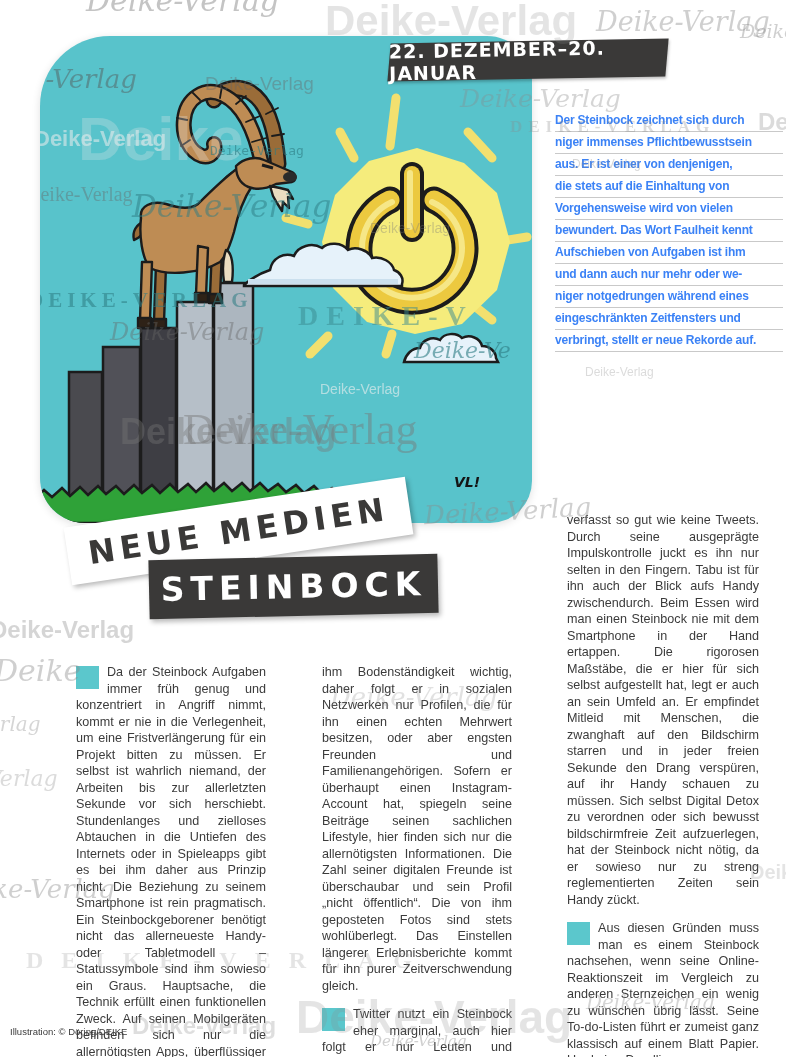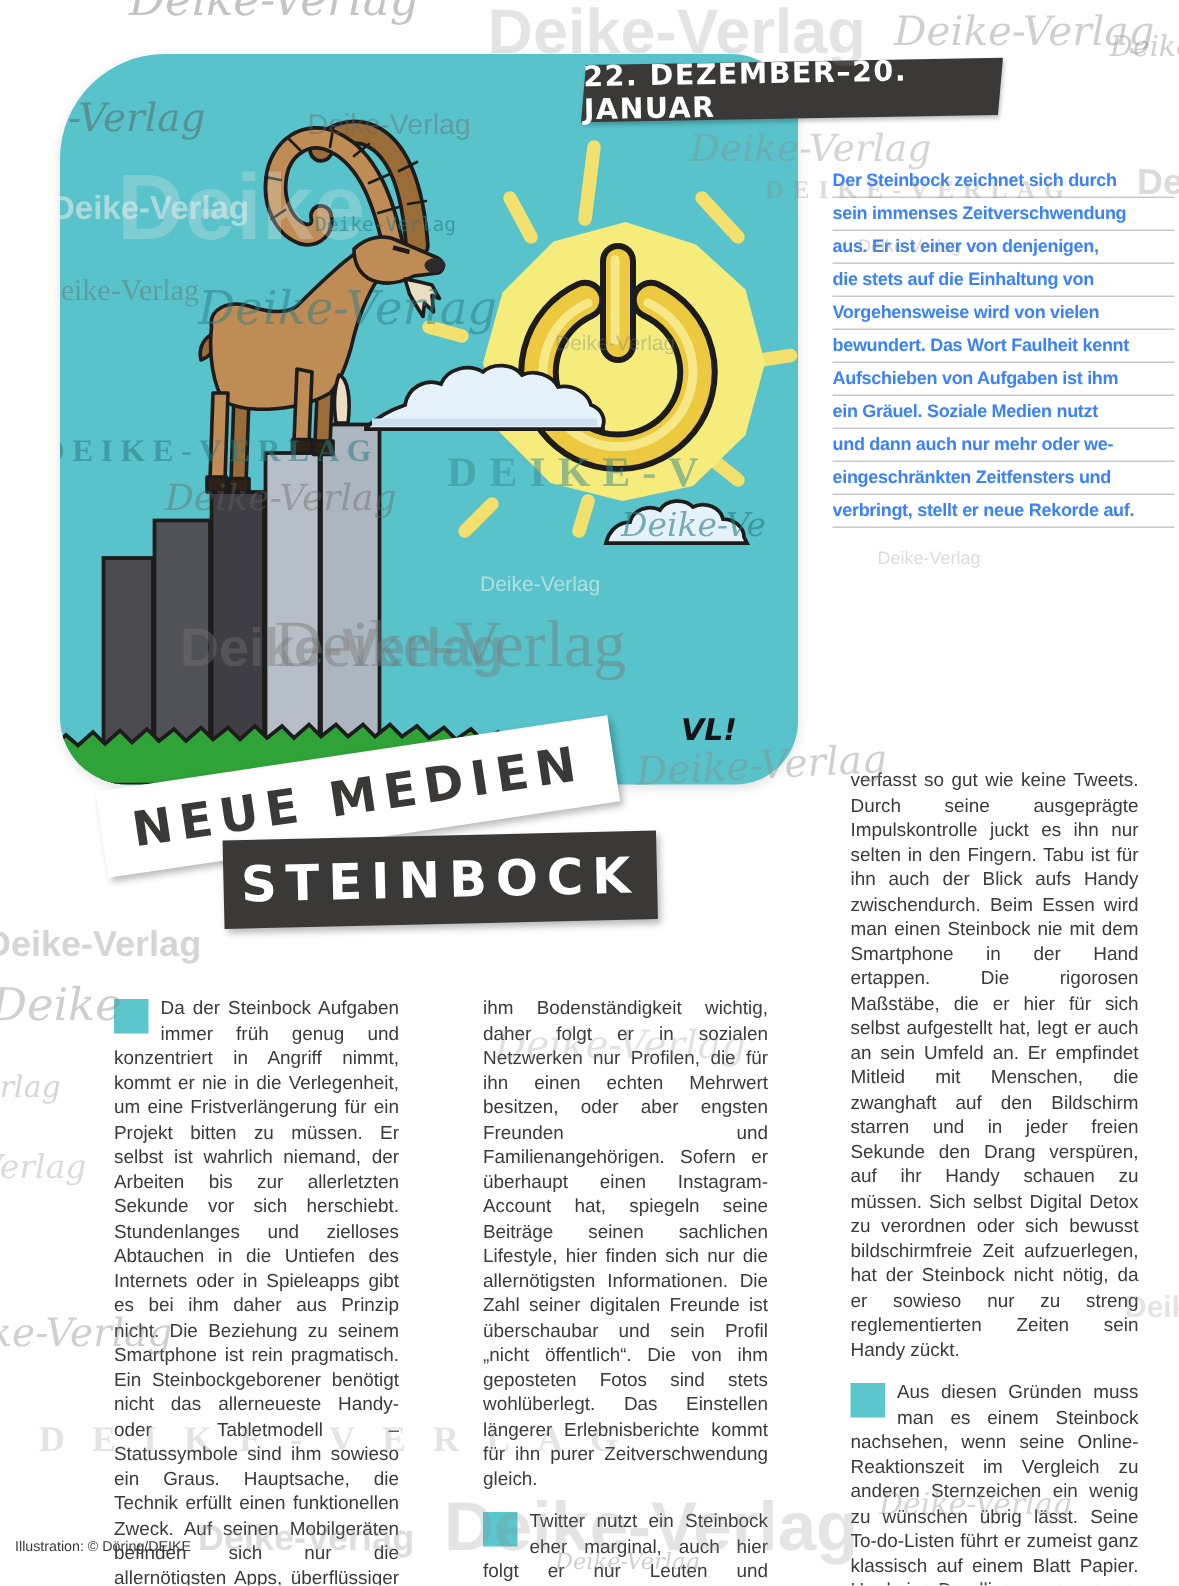--- a/index.html
+++ b/index.html
@@ -14,21 +14,21 @@
   .wm-mono{font-family:"DejaVu Sans Mono",monospace}
   .wm-caps{font-family:"Liberation Serif",serif;font-weight:bold;letter-spacing:6px}
   .wm-capswide{font-family:"Liberation Serif",serif;font-weight:bold;letter-spacing:18px}
   
   .illustration{position:absolute;left:40px;top:36px;width:492px;height:487px;
     background:var(--teal,#58C3CB);border-radius:70px 45px 42px 45px;overflow:hidden;z-index:5;
     box-shadow:0 2px 8px rgba(0,0,0,.12)}
   .illustration svg{position:absolute;left:0;top:0;z-index:2}
   .illustration .wm{z-index:6}
   .signature{position:absolute;left:414px;top:438px;z-index:7;font-weight:bold;font-style:italic;
-    font-size:20px;color:#141414;font-family:"DejaVu Sans",sans-serif}
+    font-size:14px;color:#141414;font-family:"DejaVu Sans",sans-serif}
   
   .date-banner{position:absolute;left:389px;top:41px;width:278px;height:38px;background:var(--banner,#3A3938);
     z-index:15;display:flex;align-items:center;justify-content:center;transform:rotate(-1deg) skewX(-6deg);
     box-shadow:1px 2px 3px rgba(0,0,0,.25)}
   .date-banner span{color:#fff;font-weight:800;font-size:19px;letter-spacing:1px;transform:skewX(6deg);
     font-family:"DejaVu Sans",sans-serif}
   .banner-white{position:absolute;left:66px;top:502px;width:345px;height:58px;background:#fff;z-index:16;
     transform:rotate(-8.5deg);display:flex;align-items:center;justify-content:center;
     box-shadow:2px 3px 5px rgba(0,0,0,.28)}
   .banner-white span{color:var(--banner,#3A3938);font-weight:800;font-size:32px;letter-spacing:5px;
@@ -168,39 +168,39 @@
   </div>
 
   <div class="date-banner">
     <span>22. DEZEMBER–20. JANUAR</span>
   </div>
 
   <div class="intro">
 
       <div class="intro-line">Der Steinbock zeichnet sich durch</div>
 
-      <div class="intro-line">sein immenses Zeitverschwendung</div>
+      <div class="intro-line">niger immenses Pflichtbewusstsein</div>
 
       <div class="intro-line">aus. Er ist einer von denjenigen,</div>
 
       <div class="intro-line">die stets auf die Einhaltung von</div>
 
 
       <div class="intro-line">Vorgehensweise wird von vielen</div>
 
       <div class="intro-line">bewundert. Das Wort Faulheit kennt</div>
 
 
       <div class="intro-line">Aufschieben von Aufgaben ist ihm</div>
 
-      <div class="intro-line">ein Gräuel. Soziale Medien nutzt</div>
 
 
       <div class="intro-line">und dann auch nur mehr oder we-</div>
 
+      <div class="intro-line">niger notgedrungen während eines</div>
 
       <div class="intro-line">eingeschränkten Zeitfensters und</div>
 
 
 
       <div class="intro-line">verbringt, stellt er neue Rekorde auf.</div>
     </div>
 
   <div class="banner-white">
     <span>NEUE MEDIEN</span>

